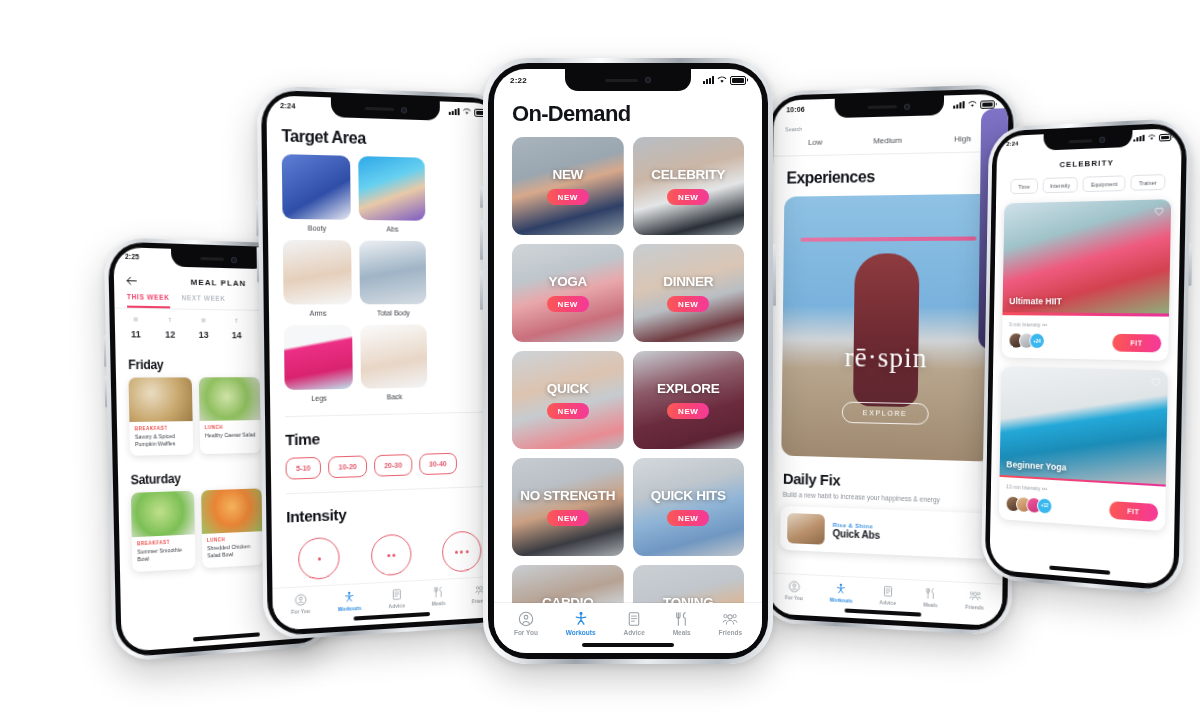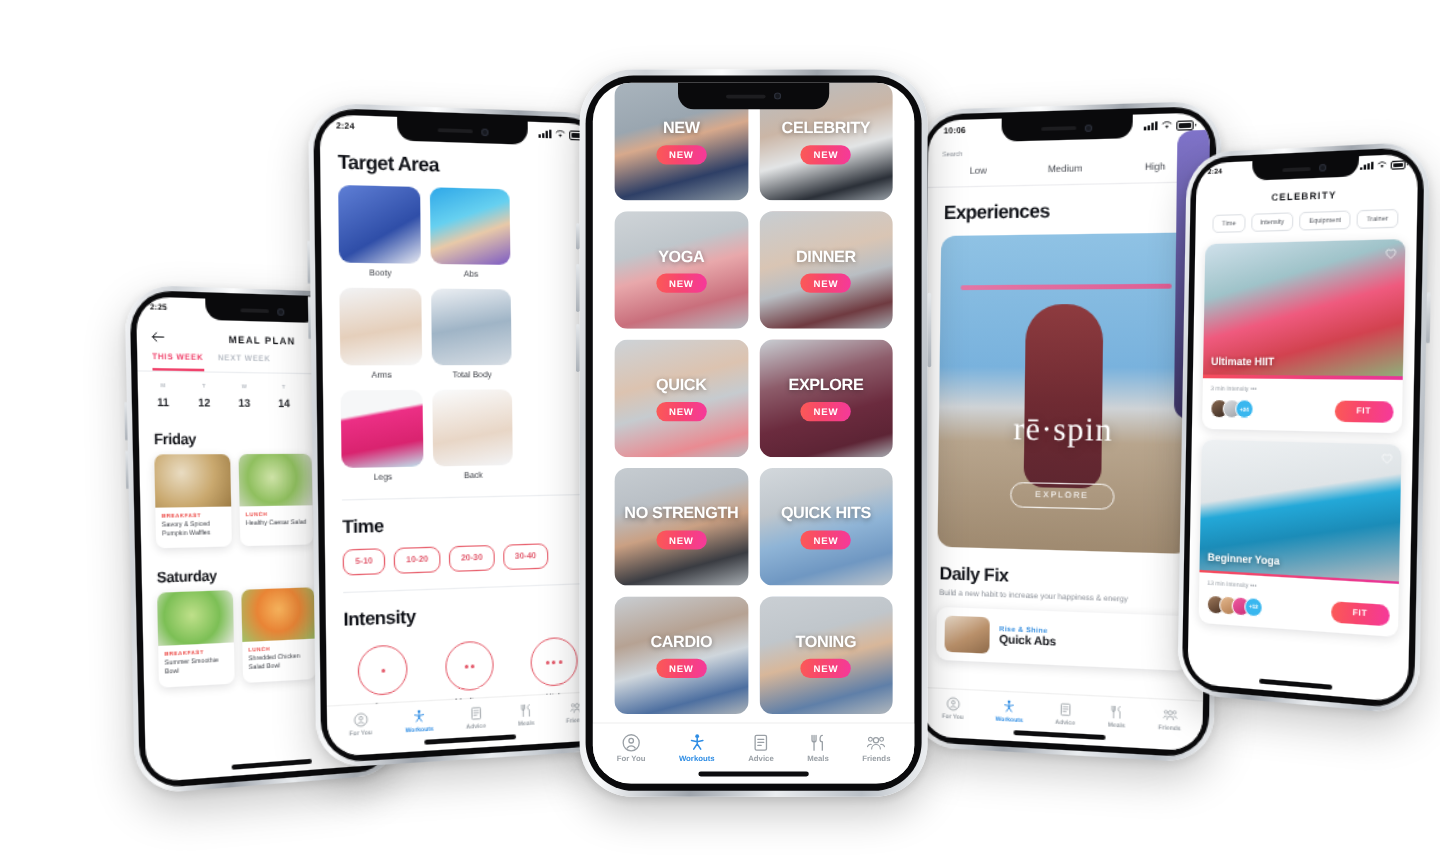--- a/index.html
+++ b/index.html
@@ -650,21 +650,42 @@
     <div class="sidebtn" style="left:-3px;top:128px;width:3px;height:22px;"></div>
     <div class="sidebtn" style="left:-3px;top:162px;width:3px;height:40px;"></div>
     <div class="sidebtn" style="left:-3px;top:212px;width:3px;height:40px;"></div>
     <div class="sidebtn" style="right:-3px;top:186px;width:3px;height:62px;"></div>
     <div class="screen">
 
       <div class="notch" style="width:126px;height:22px;">
         <span class="speaker"></span>
         <span class="cam"></span>
       </div>
-
+      <div class="status" style="padding:6px 16px;font-size:8px;height:22px;">
+        <span class="t">2:22</span>
+        <span class="r">
+          <span class="bars">
+              <i style="height:3.5px"></i>
+              <i style="height:5px"></i>
+              <i style="height:6.5px"></i>
+              <i style="height:8px"></i>
+            </span>
+          <span class="wifi">
+            <svg width="10" height="9" viewBox="0 0 16 12">
+                <path d="M8 11l2.6-3.2a4 4 0 00-5.2 0L8 11z" fill="#101114"></path>
+                <path d="M2 4.2a9 9 0 0112 0" stroke="#101114" stroke-width="1.7" fill="none" stroke-linecap="round"></path>
+              </svg>
+          </span>
+          <span class="batt" style="width:14px;height:7px;">
+              <i></i>
+            </span>
+        </span>
+      </div>
+
+      <div class="od-h">On-Demand</div>
 
       <div class="od-grid">
         <div class="od-tile">
           <div class="bgimg" style="background-image:linear-gradient(165deg,#a9b4bd 0%,#9aa6b0 34%,#d7a98c 48%,#2e3f66 76%,#8e9aa4 100%);"></div>
           <span class="tl">NEW</span>
           <span class="badge pinkgrad">NEW</span>
         </div>
         <div class="od-tile">
           <div class="bgimg" style="background-image:linear-gradient(165deg,#b7bec4 0%,#cbb6a6 36%,#e3e5e6 58%,#2b3038 84%,#9aa1a8 100%);"></div>
           <span class="tl">CELEBRITY</span>

